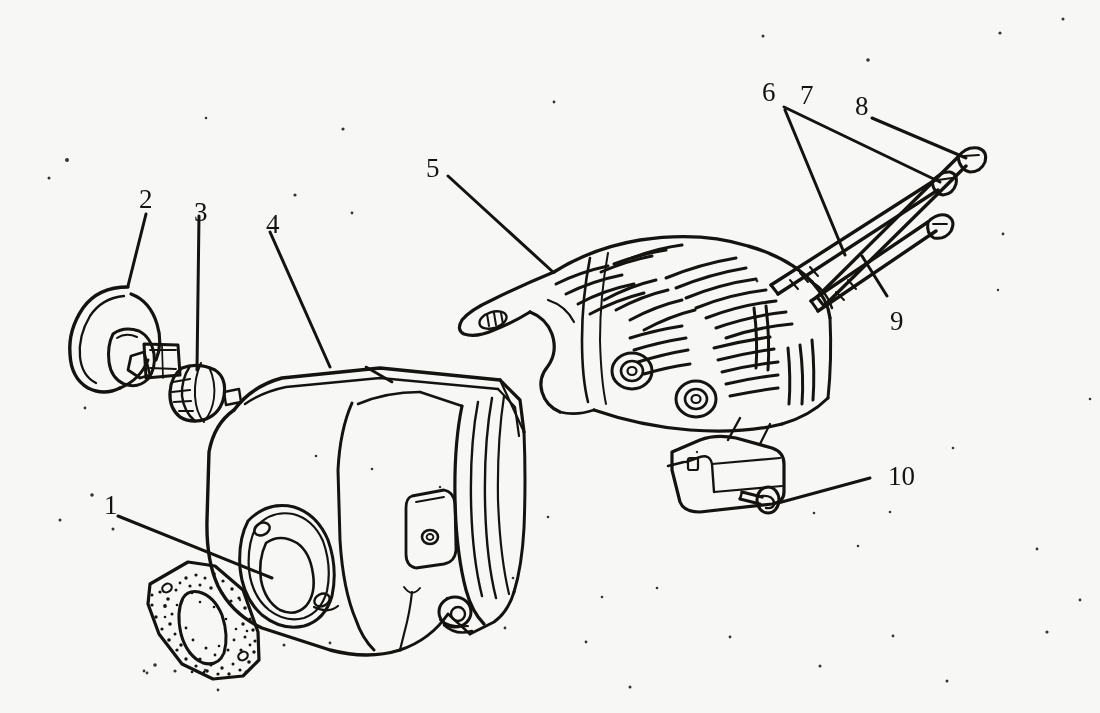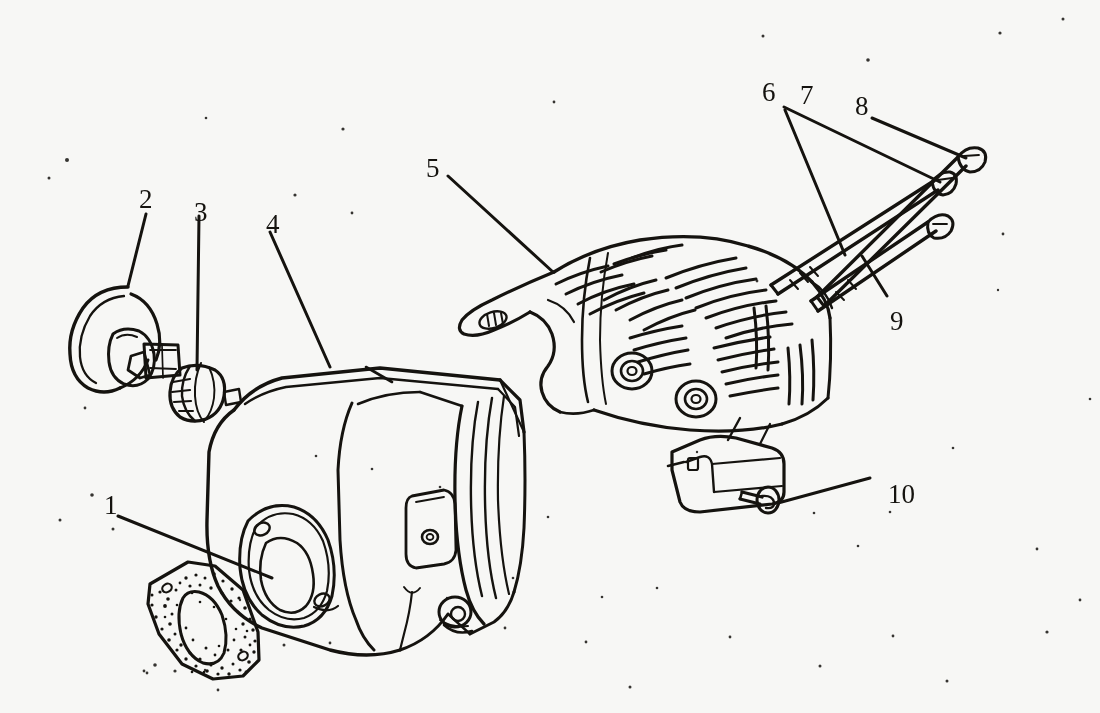--- a/index.html
+++ b/index.html
@@ -413,15 +413,15 @@
 
   <div class="lbl" style="left:104px;top:492px;">1</div>
   <div class="lbl" style="left:139px;top:186px;">2</div>
   <div class="lbl" style="left:194px;top:199px;">3</div>
   <div class="lbl" style="left:266px;top:211px;">4</div>
   <div class="lbl" style="left:426px;top:155px;">5</div>
   <div class="lbl" style="left:762px;top:79px;">6</div>
   <div class="lbl" style="left:800px;top:82px;">7</div>
   <div class="lbl" style="left:855px;top:93px;">8</div>
   <div class="lbl" style="left:890px;top:308px;">9</div>
-  <div class="lbl" style="left:888px;top:481px;">10</div>
+  <div class="lbl" style="left:888px;top:463px;">10</div>
 
 </div>
 
 </body></html>

